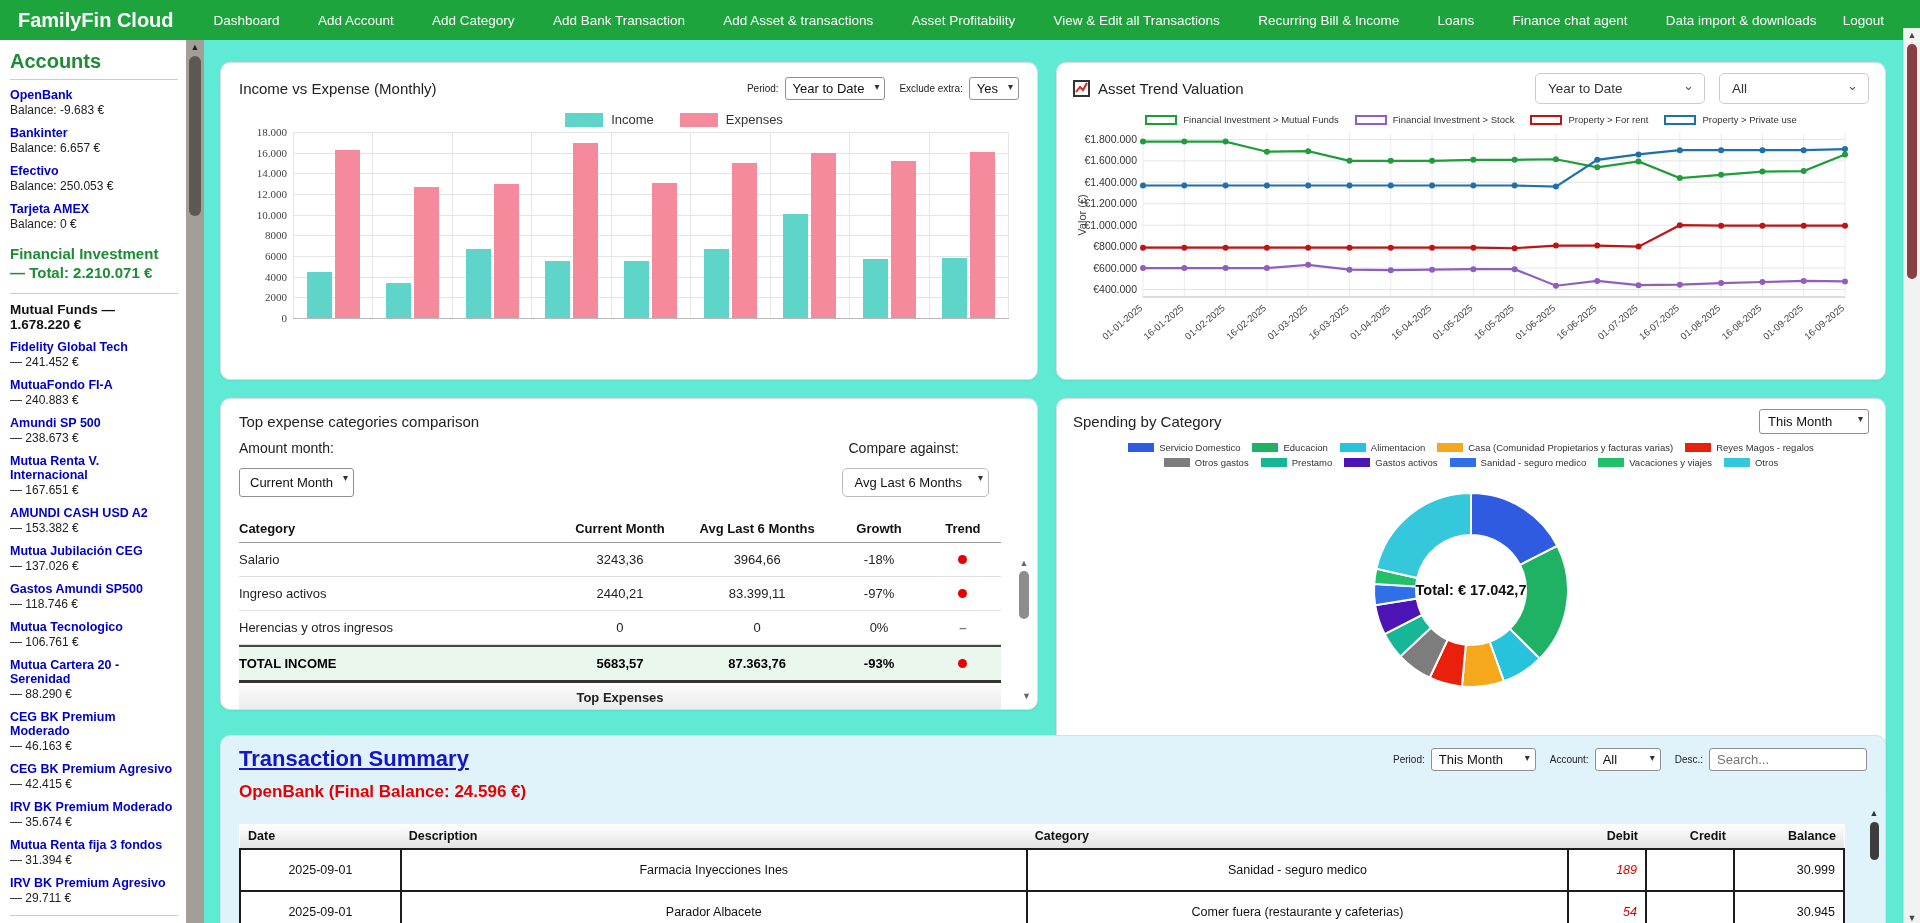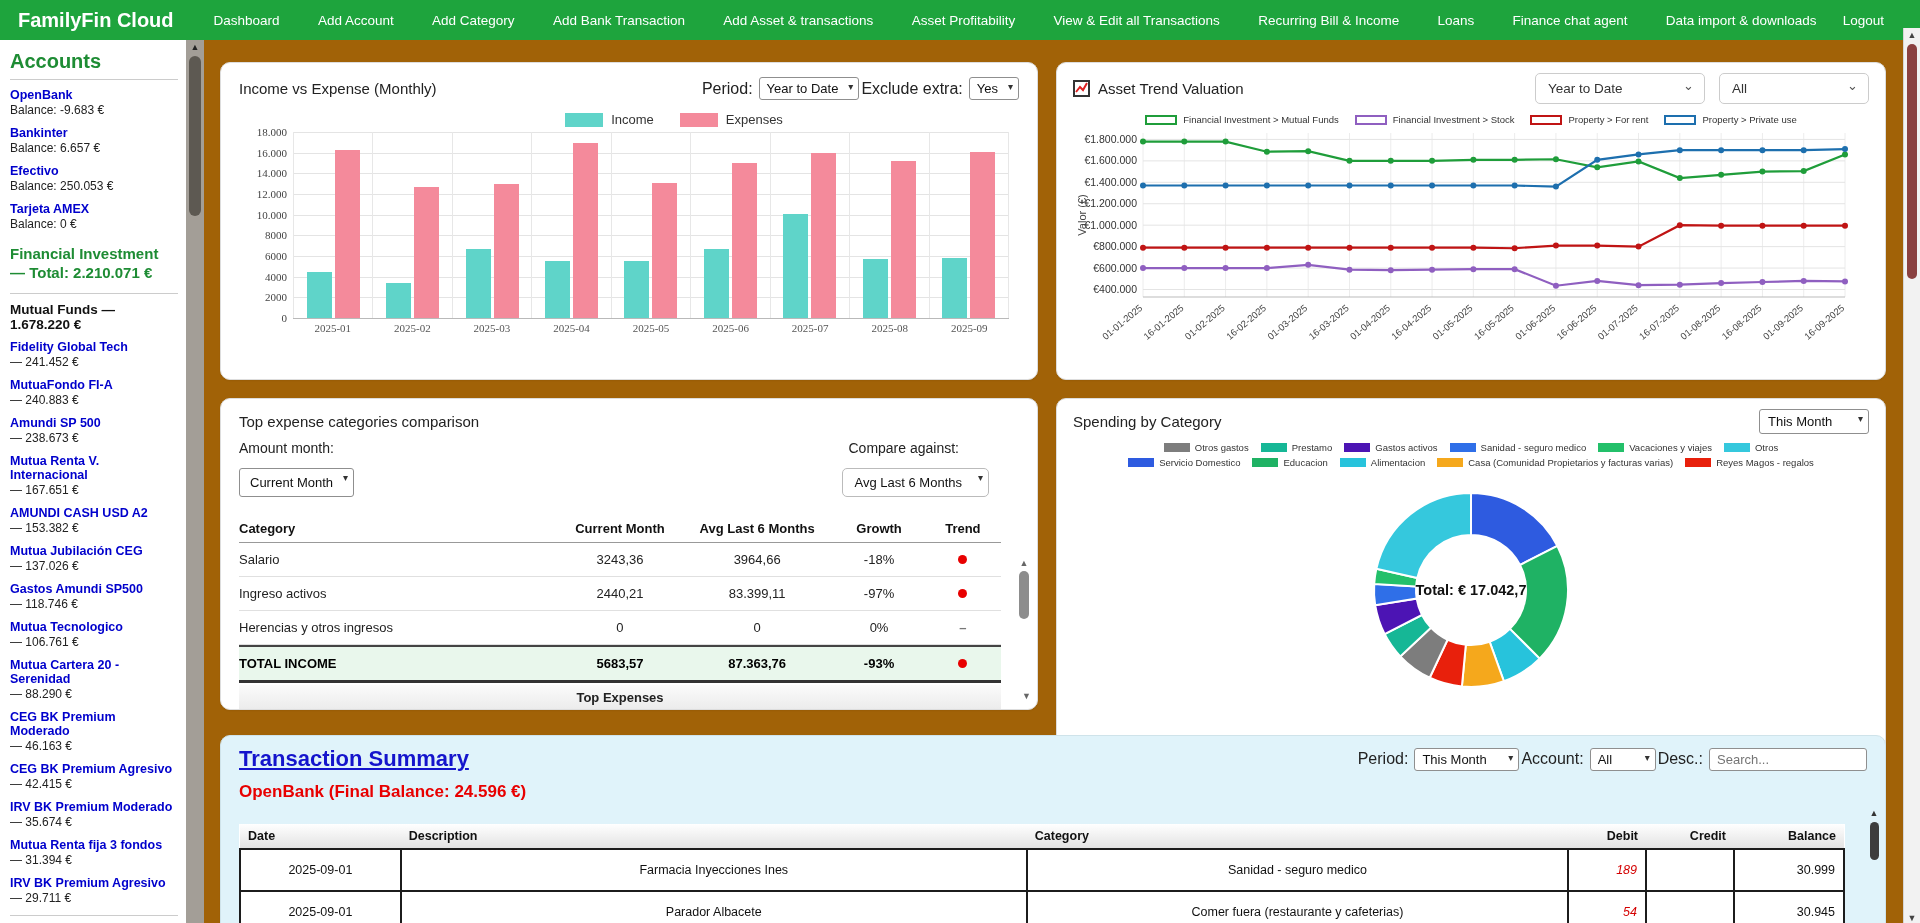--- a/index.html
+++ b/index.html
@@ -18,32 +18,32 @@
   .side-h2 { color:#1e8c34; font-weight:bold; font-size:15px; margin:14px 0 8px 0; line-height:1.25; }
   .group-h { color:#111; font-weight:bold; font-size:13.5px; border-top:1px solid #ccc; padding-top:8px; margin:10px 0 8px 0; }
   .acct { margin-bottom:9px; }
   .acct-name { color:#0000cc; font-weight:bold; font-size:12.5px; cursor:pointer; }
   .acct-bal { color:#222; font-size:12px; margin-top:1px; }
   .side-scroll { position:absolute; left:186px; top:40px; bottom:0; width:18px; background:#a39e97; z-index:5; }
   .side-scroll .arr { display:block; text-align:center; color:#222; font-size:9px; line-height:14px; }
   .side-thumb { position:absolute; left:3px; top:16px; width:12px; height:160px; background:#5d5952; border-radius:6px; }
 
   
-  .main { position:absolute; left:204px; right:17px; top:40px; bottom:0; background:#a16207; overflow:hidden; }
+  .main { position:absolute; left:204px; right:17px; top:40px; bottom:0; background:#5eead4; overflow:hidden; }
   .panel { position:absolute; background:#fff; border:1px solid #ddd; border-radius:10px; box-shadow:0 1px 2px rgba(0,0,0,.06); overflow:hidden; }
   #panel-income  { left:16px;  top:22px;  width:818px; height:318px; padding:14px 18px; }
   #panel-asset   { left:852px; top:22px;  width:830px; height:318px; padding:10px 16px; }
   #panel-topexp  { left:16px;  top:358px; width:818px; height:312px; padding:14px 18px; }
   #panel-spend   { left:852px; top:358px; width:830px; height:400px; padding:10px 16px; }
   #panel-trans   { left:16px;  top:695px; width:1666px; height:260px; padding:10px 18px; background:#e0f3fa; border-color:#cfe3ea; }
 
   .p-title { font-size:15px; color:#222; }
   .p-head { display:flex; align-items:center; }
   .spacer { flex:1; }
-  .lbl { font-size:16px; color:#222; margin:0 6px 0 2px; }
+  .lbl { font-size:10px; color:#222; margin:0 6px 0 14px; }
 
   .sel { position:relative; display:inline-block; background:#fff; border:1px solid #8f8f8f; border-radius:3px; font-size:13px; color:#111; padding:3px 20px 3px 7px; cursor:pointer; white-space:nowrap; }
   .sel:after { content:"▾"; position:absolute; right:5px; top:3px; font-size:10px; color:#333; }
   .sel-big { position:relative; display:inline-block; background:#fff; border:1px solid #ccc; border-radius:5px; font-size:13.5px; color:#333; padding:7px 26px 7px 12px; cursor:pointer; margin-left:14px; min-width:150px; }
   .sel-big:after { content:"⌄"; position:absolute; right:10px; top:4px; font-size:13px; color:#555; }
 
   
   .ie-legend { display:flex; justify-content:center; gap:26px; align-items:center; margin:10px 0 4px 90px; }
   .ie-legend .sw { display:inline-block; width:38px; height:14px; margin-right:8px; vertical-align:middle; }
   .ie-legend span.t { font-size:13px; color:#333; vertical-align:middle; }
@@ -284,31 +284,20 @@
             <div class="ie-bar" style="height: 165.333px; background: rgb(244, 138, 155);"></div>
           </div>
           <div class="ie-group">
             <div class="ie-bar" style="height: 58.9px; background: rgb(95, 212, 201);"></div>
             <div class="ie-bar" style="height: 157.067px; background: rgb(244, 138, 155);"></div>
           </div>
           <div class="ie-group">
             <div class="ie-bar" style="height: 59.9333px; background: rgb(95, 212, 201);"></div>
             <div class="ie-bar" style="height: 166.367px; background: rgb(244, 138, 155);"></div>
           </div>
-        </div>
-        <div id="ie-xrow">
-          <div class="ie-xcell">2025-01</div>
-          <div class="ie-xcell">2025-02</div>
-          <div class="ie-xcell">2025-03</div>
-          <div class="ie-xcell">2025-04</div>
-          <div class="ie-xcell">2025-05</div>
-          <div class="ie-xcell">2025-06</div>
-          <div class="ie-xcell">2025-07</div>
-          <div class="ie-xcell">2025-08</div>
-          <div class="ie-xcell">2025-09</div>
         </div>
       </div>
   </div>
 
   <div class="panel" id="panel-asset">
     <div class="p-head">
       <span style="margin-right:8px; display:inline-flex;">
         <svg width="17" height="17" viewBox="0 0 17 17">
             <rect x="1" y="1" width="15" height="15" fill="#fff" stroke="#333" stroke-width="2"></rect>
             <polyline points="3,12 7,7 10,10 14,3" fill="none" stroke="#d22" stroke-width="2"></polyline>
@@ -530,20 +519,42 @@
 
   <div class="panel" id="panel-spend">
     <div class="p-head">
       <div class="p-title">Spending by Category</div>
       <div class="spacer"></div>
       <span class="sel" style="min-width:110px; padding:4px 22px 4px 8px;">This Month</span>
     </div>
     <div class="sp-legend" id="sp-legend">
         <div class="sp-lrow">
           <div class="sp-li">
+            <span class="sp-sw" style="background: rgb(46, 91, 224);"></span>
+            <span>Servicio Domestico</span>
+          </div>
+          <div class="sp-li">
+            <span class="sp-sw" style="background: rgb(31, 178, 100);"></span>
+            <span>Educacion</span>
+          </div>
+          <div class="sp-li">
+            <span class="sp-sw" style="background: rgb(39, 195, 220);"></span>
+            <span>Alimentacion</span>
+          </div>
+          <div class="sp-li">
+            <span class="sp-sw" style="background: rgb(245, 168, 28);"></span>
+            <span>Casa (Comunidad Propietarios y facturas varias)</span>
+          </div>
+          <div class="sp-li">
+            <span class="sp-sw" style="background: rgb(232, 32, 12);"></span>
+            <span>Reyes Magos - regalos</span>
+          </div>
+        </div>
+        <div class="sp-lrow">
+          <div class="sp-li">
             <span class="sp-sw" style="background: rgb(125, 125, 125);"></span>
             <span>Otros gastos</span>
           </div>
           <div class="sp-li">
             <span class="sp-sw" style="background: rgb(22, 183, 150);"></span>
             <span>Prestamo</span>
           </div>
           <div class="sp-li">
             <span class="sp-sw" style="background: rgb(76, 20, 180);"></span>
             <span>Gastos activos</span>
@@ -552,42 +563,20 @@
             <span class="sp-sw" style="background: rgb(47, 111, 232);"></span>
             <span>Sanidad - seguro medico</span>
           </div>
           <div class="sp-li">
             <span class="sp-sw" style="background: rgb(35, 192, 106);"></span>
             <span>Vacaciones y viajes</span>
           </div>
           <div class="sp-li">
             <span class="sp-sw" style="background: rgb(53, 200, 221);"></span>
             <span>Otros</span>
-          </div>
-        </div>
-        <div class="sp-lrow">
-          <div class="sp-li">
-            <span class="sp-sw" style="background: rgb(46, 91, 224);"></span>
-            <span>Servicio Domestico</span>
-          </div>
-          <div class="sp-li">
-            <span class="sp-sw" style="background: rgb(31, 178, 100);"></span>
-            <span>Educacion</span>
-          </div>
-          <div class="sp-li">
-            <span class="sp-sw" style="background: rgb(39, 195, 220);"></span>
-            <span>Alimentacion</span>
-          </div>
-          <div class="sp-li">
-            <span class="sp-sw" style="background: rgb(245, 168, 28);"></span>
-            <span>Casa (Comunidad Propietarios y facturas varias)</span>
-          </div>
-          <div class="sp-li">
-            <span class="sp-sw" style="background: rgb(232, 32, 12);"></span>
-            <span>Reyes Magos - regalos</span>
           </div>
         </div>
       </div>
     <div id="donut-wrap"><svg width="236" height="236" viewBox="0 0 236 236">
           <path d="M118,21 A97,97 0 0 1 204.42763284627168,73.96292152526395 L167.00535883036022,93.03052251432493 A55,55 0 0 0 118,63 Z" fill="#2e5be0" stroke="#fff" stroke-width="2"></path>
           <path d="M204.42763284627168,73.96292152526395 A97,97 0 0 1 186.5893577750951,186.5893577750951 L156.89087296526012,156.89087296526012 A55,55 0 0 0 167.00535883036022,93.03052251432493 Z" fill="#1fb264" stroke="#fff" stroke-width="2"></path>
           <path d="M186.5893577750951,186.5893577750951 A97,97 0 0 1 150.8575782637933,209.26543458855986 L136.63058561349104,169.7484422924824 A55,55 0 0 0 156.89087296526012,156.89087296526012 Z" fill="#27c3dc" stroke="#fff" stroke-width="2"></path>
           <path d="M150.8575782637933,209.26543458855986 A97,97 0 0 1 108.87149360810417,214.56951056649876 L112.82404276748174,172.7559080531694 A55,55 0 0 0 136.63058561349104,169.7484422924824 Z" fill="#f5a81c" stroke="#fff" stroke-width="2"></path>
           <path d="M108.87149360810417,214.56951056649876 A97,97 0 0 1 76.69940871818798,205.7682240892039 L94.58213896392103,167.76548788563107 A55,55 0 0 0 112.82404276748174,172.7559080531694 Z" fill="#e8200c" stroke="#fff" stroke-width="2"></path>
           <path d="M76.69940871818798,205.7682240892039 A97,97 0 0 1 47.2900431401231,184.40106927508282 L77.90672549182239,155.65009082607787 A55,55 0 0 0 94.58213896392103,167.76548788563107 Z" fill="#7d7d7d" stroke="#fff" stroke-width="2"></path>

